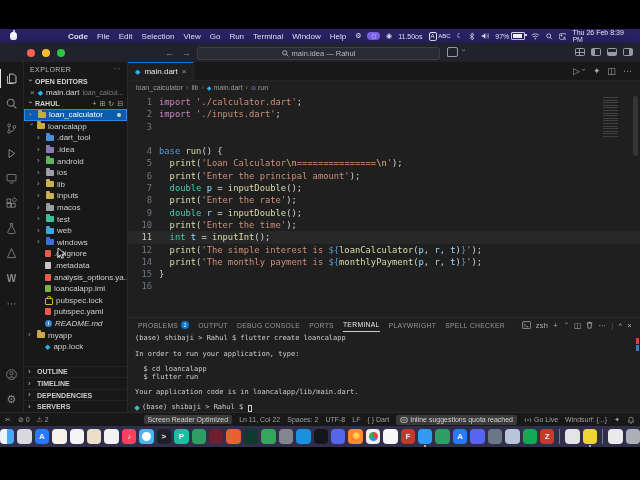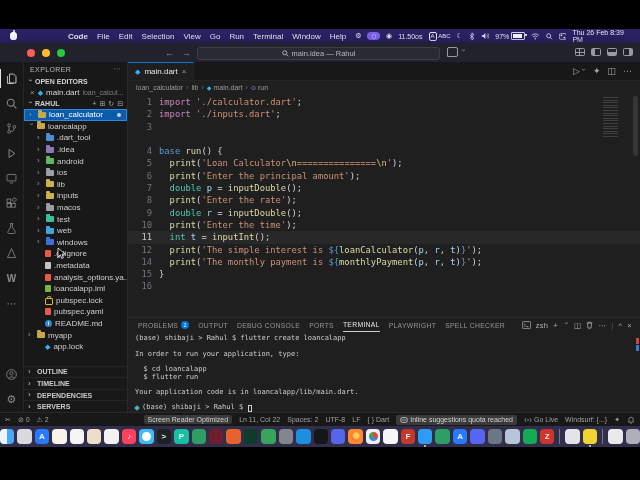--- a/index.html
+++ b/index.html
@@ -365,21 +365,21 @@
               <span>loancalapp.iml</span>
             </div>
             <div class="trow" style="padding-left: 21px;">
               <span class="lockic"></span>
               <span>pubspec.lock</span>
             </div>
             <div class="trow" style="padding-left: 21px;">
               <span class="ficon" style="background: rgb(232, 89, 79);"></span>
               <span>pubspec.yaml</span>
             </div>
-            <div class="trow" style="padding-left: 21px;">
+            <div class="trow" style="padding-left: 21px; font-style: italic;">
               <span class="infic">i</span>
               <span>README.md</span>
             </div>
             <div class="trow" style="padding-left: 4px;">
               <span class="chev">›</span>
               <span class="fold" style="background: rgb(201, 168, 76);"></span>
               <span>myapp</span>
             </div>
             <div class="trow" style="padding-left: 21px;">
               <span class="dartic">◆</span>

